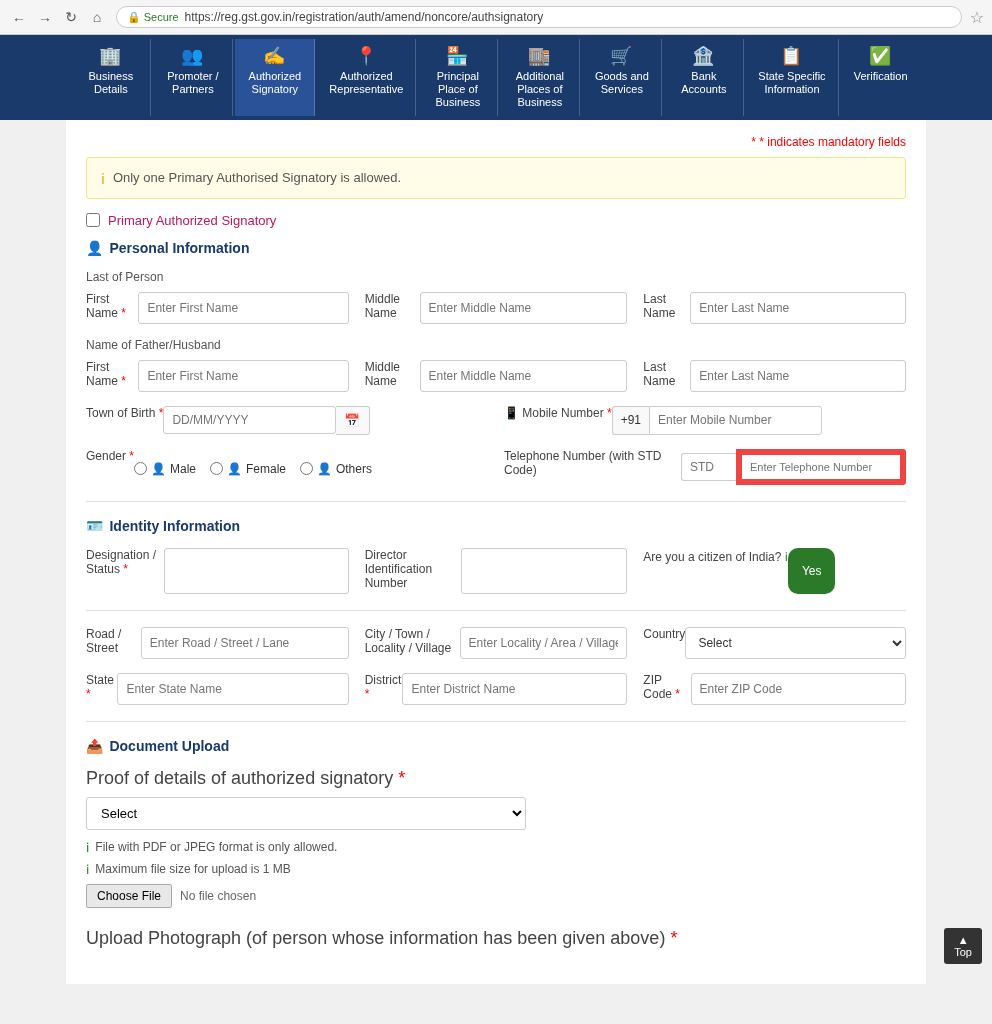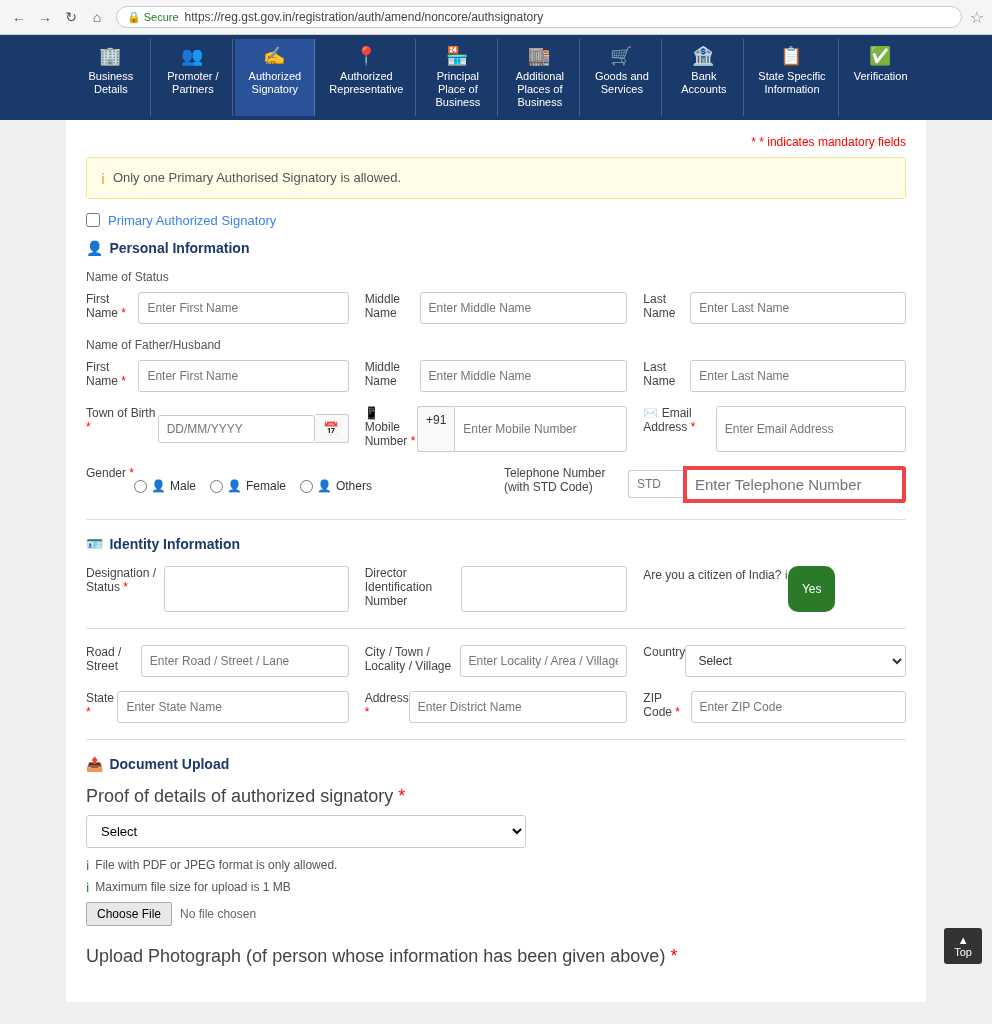--- a/index.html
+++ b/index.html
@@ -94,21 +94,21 @@
 
     .primary-auth-row {
       display: flex;
       align-items: center;
       gap: 8px;
       margin-bottom: 12px;
     }
     .primary-auth-checkbox {
       width: 14px; height: 14px;
     }
-    .primary-auth-label { font-size: 13px; color: #3b82f6; }
+    .primary-auth-label { font-size: 13px; color: #be185d; }
 
     .section-title {
       color: #1a3a6b;
       font-size: 14px;
       font-weight: bold;
       margin-bottom: 14px;
       display: flex;
       align-items: center;
       gap: 6px;
     }
@@ -195,24 +195,24 @@
     .std-box {
       width: 55px;
       border: 1px solid #ccc;
       border-right: none;
       padding: 6px 8px;
       font-size: 12px;
       border-radius: 3px 0 0 3px;
     }
     .tel-box {
       flex: 1;
-      border: 4px solid #ef4444;
+      border: 6px solid #ef4444;
       border-radius: 0 3px 3px 0;
       padding: 6px 8px;
-      font-size: 15px;
+      font-size: 11px;
     }
 
     .gender-row {
       display: flex;
       gap: 14px;
       align-items: center;
       margin-top: 4px;
     }
     .gender-option {
       display: flex;
@@ -400,21 +400,21 @@
     <input type="checkbox" class="primary-auth-checkbox" style="">
     <span class="primary-auth-label">Primary Authorized Signatory</span>
   </div>
 
   <div class="form-section">
     <div class="section-title">
       <span>👤</span>
       <span>Personal Information</span>
     </div>
 
-    <div class="sub-section-label">Name of Status</div>
+    <div class="sub-section-label">Last of Person</div>
 
     <div class="form-row">
       <div class="form-group">
         <label class="form-label">
           <span>First Name</span><span class="req"> *</span>
         </label>
         <input type="text" class="form-input" placeholder="Enter First Name" style="">
       </div>
       <div class="form-group">
         <label class="form-label">Middle Name</label>
@@ -456,26 +456,20 @@
         </div>
       </div>
       <div class="form-group">
         <label class="form-label">
           <span>📱</span> <span>Mobile Number</span><span class="req"> *</span>
         </label>
         <div class="phone-wrapper">
           <span class="phone-prefix">+91</span>
           <input type="text" class="phone-input" placeholder="Enter Mobile Number" style="">
         </div>
-      </div>
-      <div class="form-group">
-        <label class="form-label">
-          <span>✉️</span> <span>Email Address</span><span class="req"> *</span>
-        </label>
-        <input type="text" class="form-input" placeholder="Enter Email Address" style="">
       </div>
     </div>
 
     <div class="form-row">
       <div class="form-group">
         <label class="form-label">
           <span>Gender</span><span class="req"> *</span>
         </label>
         <div class="gender-row">
           <label class="gender-option">
@@ -550,21 +544,21 @@
 
     <div class="form-row">
       <div class="form-group">
         <label class="form-label">
           <span>State</span><span class="req"> *</span>
         </label>
         <input type="text" class="form-input" placeholder="Enter State Name" style="">
       </div>
       <div class="form-group">
         <label class="form-label">
-          <span>Address</span><span class="req"> *</span>
+          <span>District</span><span class="req"> *</span>
         </label>
         <input type="text" class="form-input" placeholder="Enter District Name" style="">
       </div>
       <div class="form-group">
         <label class="form-label">
           <span>ZIP Code</span><span class="req"> *</span>
         </label>
         <input type="text" class="form-input" placeholder="Enter ZIP Code" style="">
       </div>
     </div>

